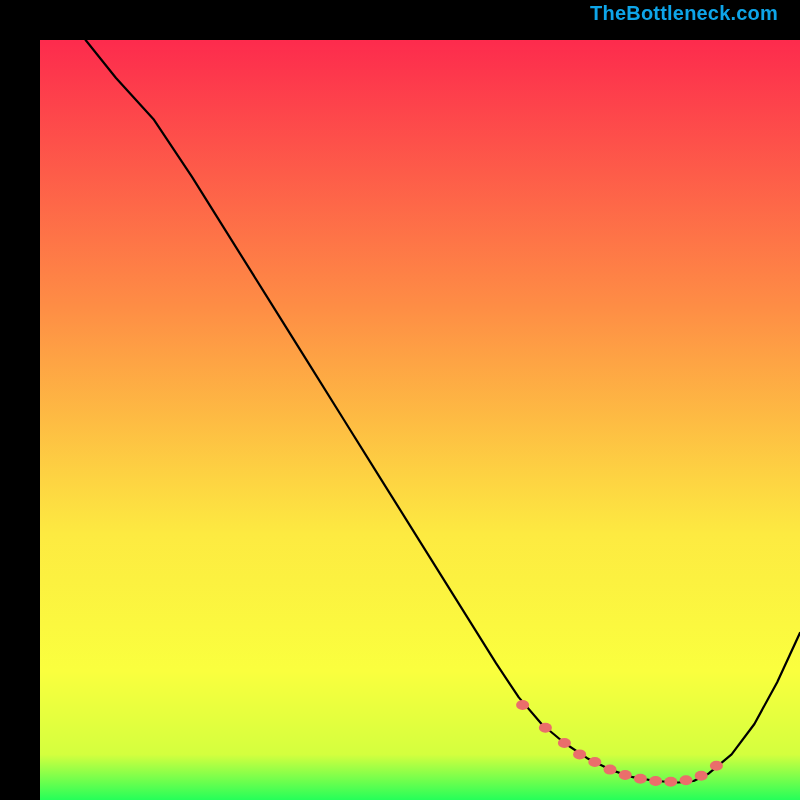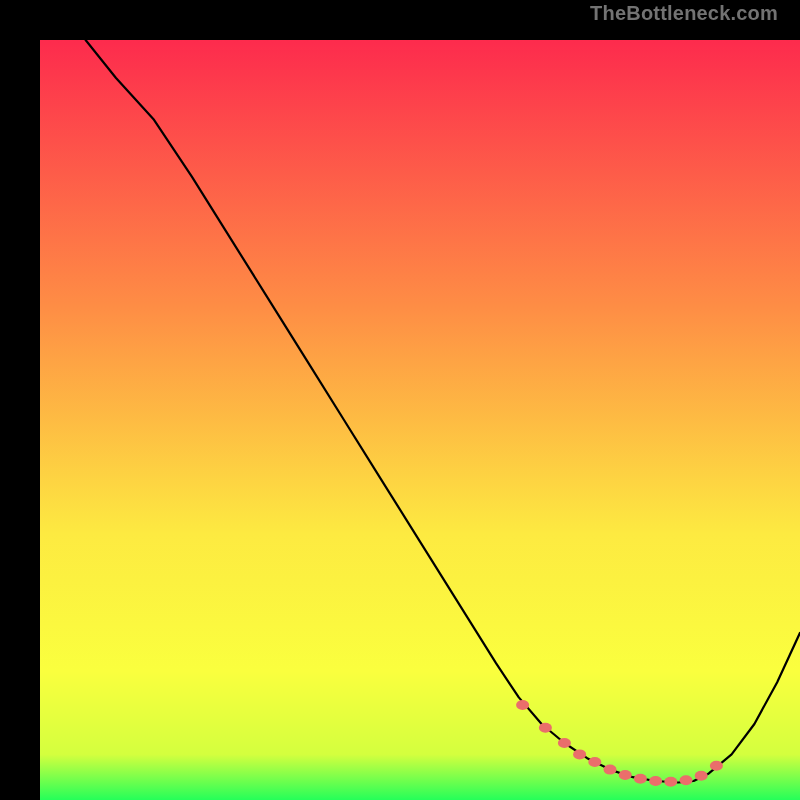--- a/index.html
+++ b/index.html
@@ -25,21 +25,21 @@
     width: 760px;
     height: 760px;
   }
   .watermark {
     position: absolute;
     top: 2px;
     right: 22px;
     font-family: Arial, Helvetica, sans-serif;
     font-size: 20px;
     font-weight: bold;
-    color: #737373;
+    color: #0ea5e9;
     letter-spacing: 0.2px;
     text-align: center;
   }
 </style>
 </head>
 <body>
 
 <div class="frame">
   <svg class="plot-area" viewBox="0 0 760 760" width="760" height="760" preserveAspectRatio="none">
     <defs>

